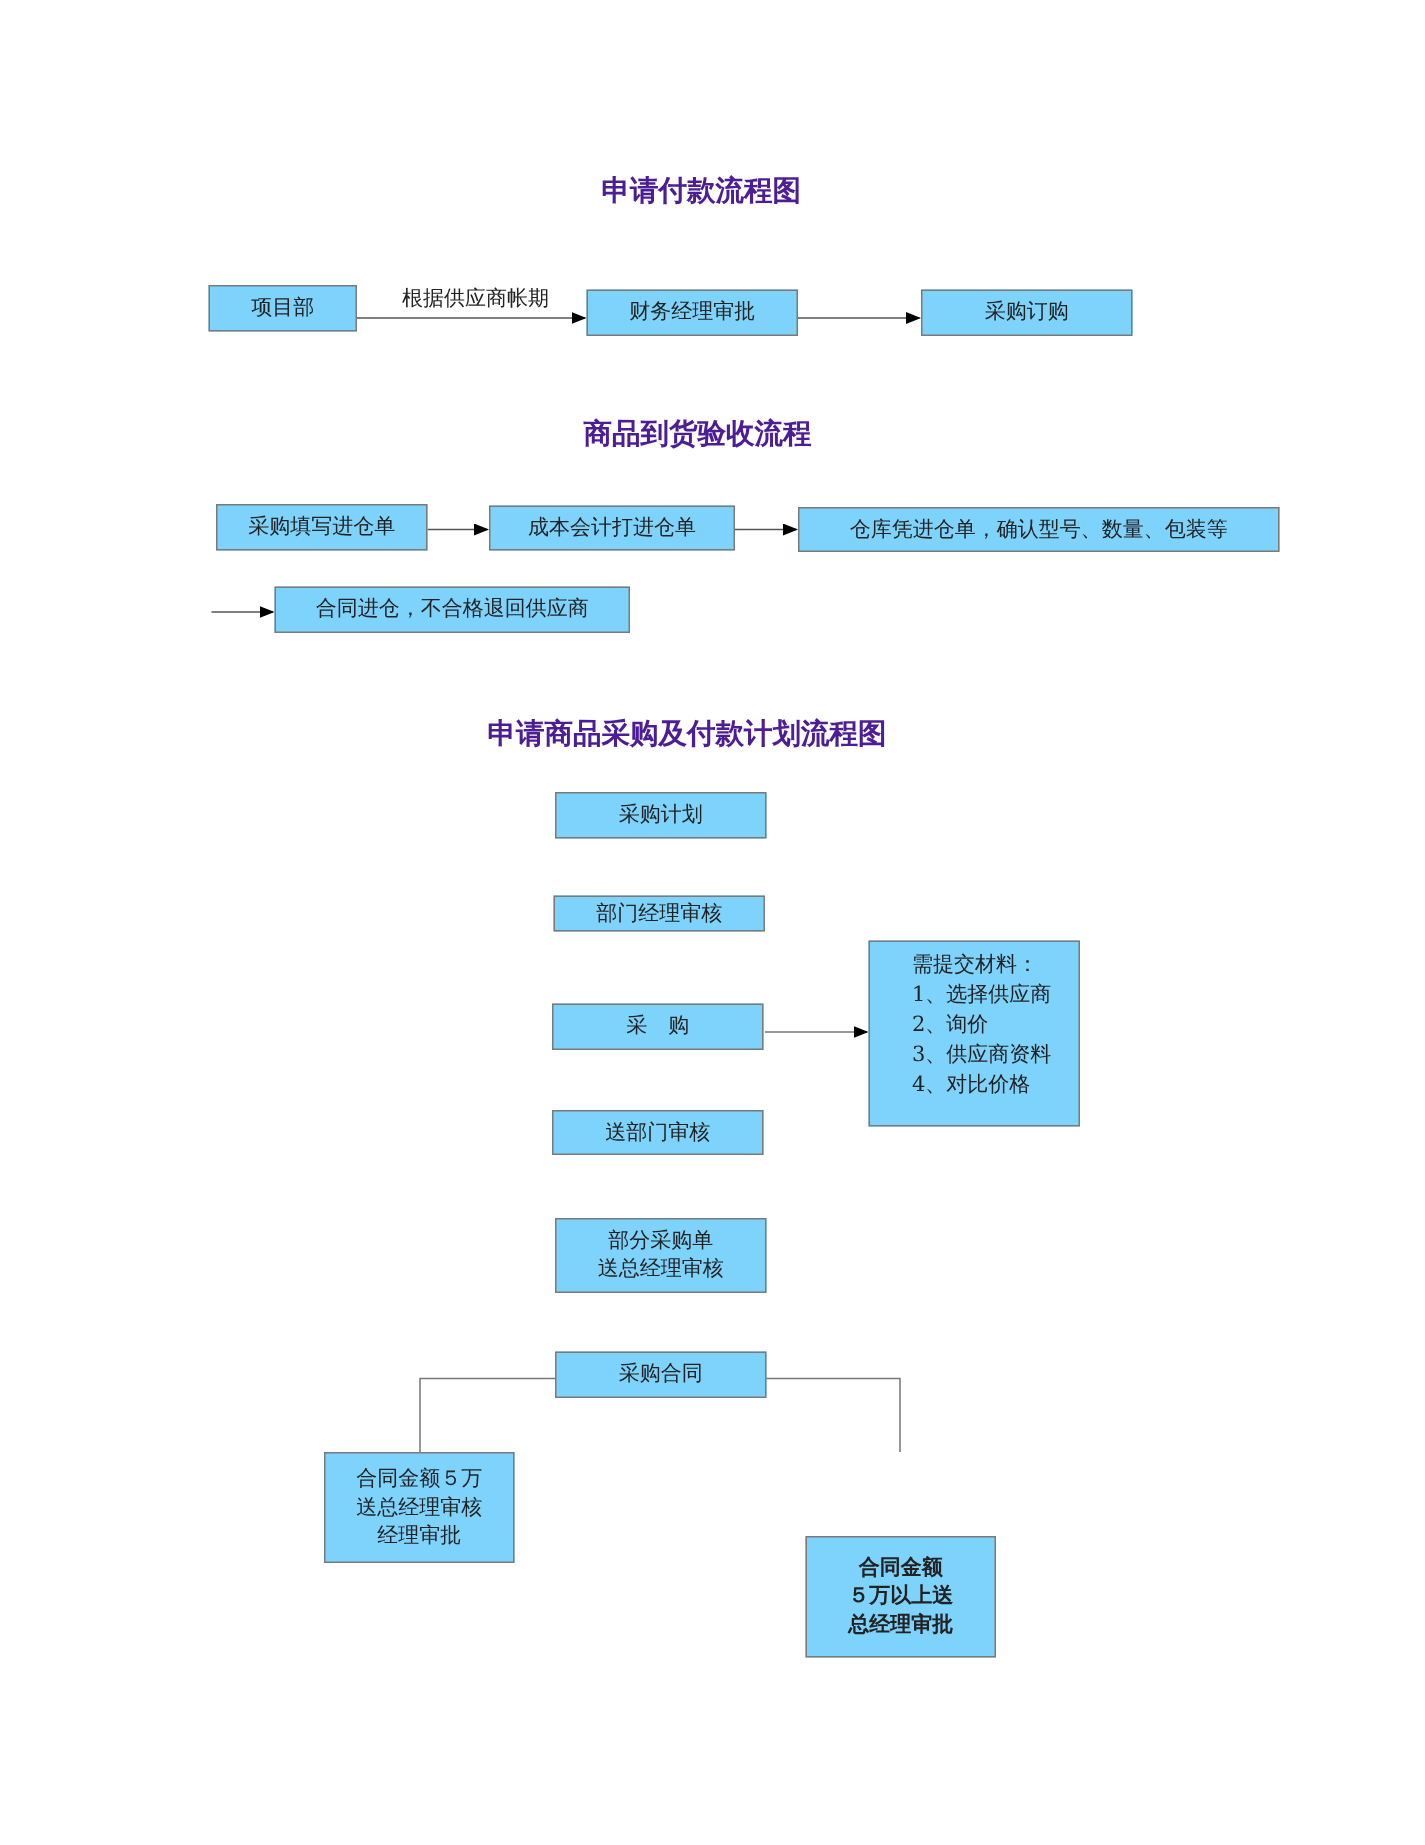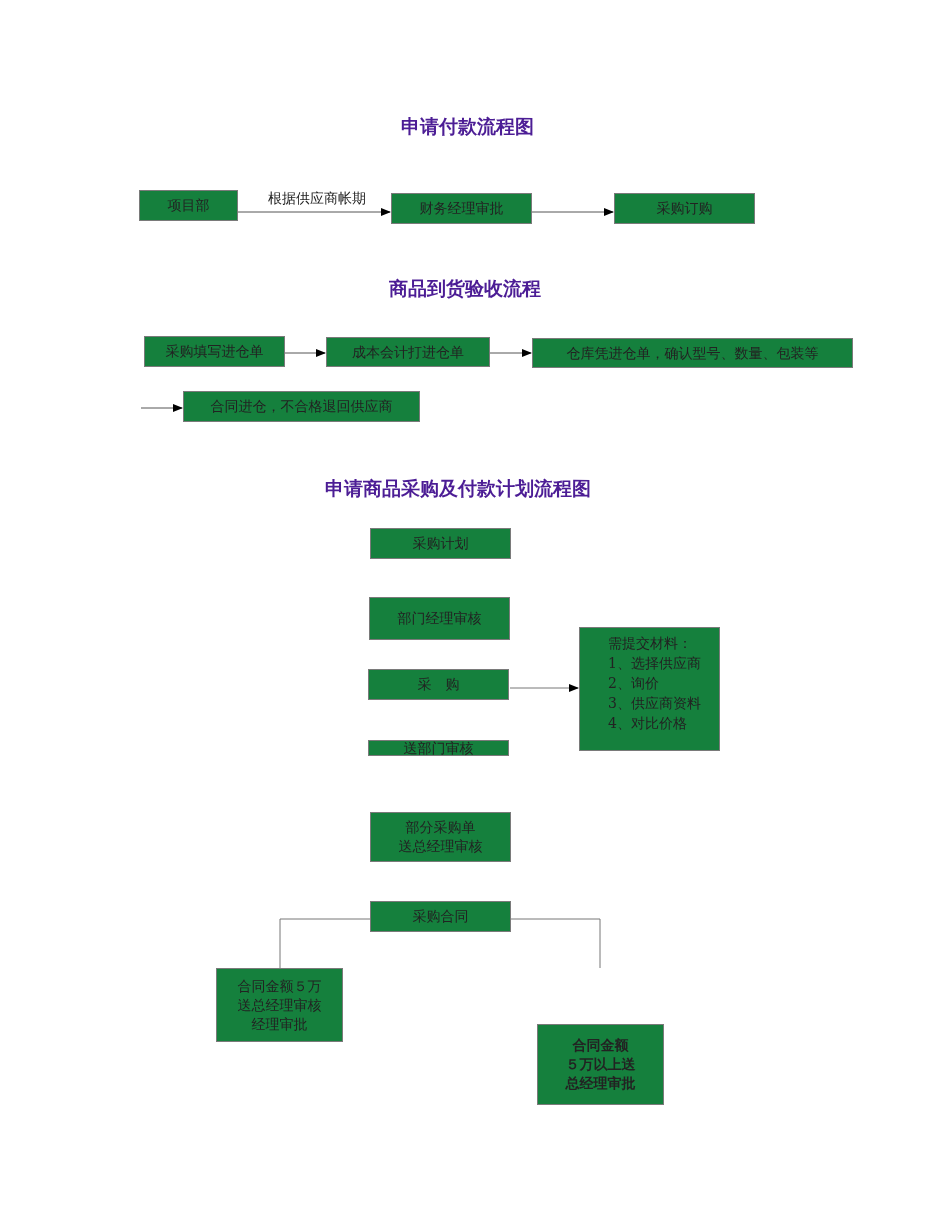--- a/index.html
+++ b/index.html
@@ -1,20 +1,20 @@
 <!DOCTYPE html>
 <html><head>
 <meta charset="utf-8">
 <style>
   html, body { margin:0; padding:0; background:#ffffff; }
   body { width:950px; height:1230px; position:relative; overflow:hidden;
          font-family: "DejaVu Serif", "Liberation Serif", serif; color:#111; }
   .title { position:absolute; font-family:"DejaVu Sans","Liberation Sans",sans-serif;
            font-weight:bold; font-size:19px; color:#4c1d95; white-space:nowrap; }
-  .box { position:absolute; box-sizing:border-box; border:1px solid #7a7a7a; background:#15803d;
+  .box { position:absolute; box-sizing:border-box; border:1px solid #7a7a7a; background:#7dd3fc;
          font-size:14px; line-height:19px; color:#222; text-align:center;
          display:flex; align-items:center; justify-content:center; white-space:nowrap; }
   .box.multi { flex-direction:column; }
   .box.left { justify-content:flex-start; align-items:flex-start; text-align:left; flex-direction:column; padding:5px 0 0 11px; }
   .label { position:absolute; font-size:14px; color:#222; white-space:nowrap;margin-left:12px; }
   svg.lines { position:absolute; left:0; top:0; width:950px; height:1230px; pointer-events:none; }
 </style>
 </head>
 <body>
 
@@ -47,23 +47,23 @@
 <div class="title" style="left:389px; top:276px;">商品到货验收流程</div>
 
 <div class="box" style="left:144px; top:336px; width:141px; height:31px;">采购填写进仓单</div>
 <div class="box" style="left:326px; top:337px; width:164px; height:30px;">成本会计打进仓单</div>
 <div class="box" style="left:532px; top:338px; width:321px; height:30px;">仓库凭进仓单，确认型号、数量、包装等</div>
 <div class="box" style="left:183px; top:391px; width:237px; height:31px;">合同进仓，不合格退回供应商</div>
 
 <div class="title" style="left:325px; top:476px;">申请商品采购及付款计划流程图</div>
 
 <div class="box" style="left:370px; top:528px; width:141px; height:31px;">采购计划</div>
-<div class="box" style="left:369px; top:597px; width:141px; height:43px;">部门经理审核</div>
+<div class="box" style="left:369px; top:597px; width:141px; height:24px;">部门经理审核</div>
 <div class="box" style="left:368px; top:669px; width:141px; height:31px;">采　购</div>
-<div class="box" style="left:368px; top:740px; width:141px; height:16px;">送部门审核</div>
+<div class="box" style="left:368px; top:740px; width:141px; height:30px;">送部门审核</div>
 
 <div class="box multi" style="left:370px; top:812px; width:141px; height:50px;">
   <span>部分采购单</span>
   <span>送总经理审核</span>
 </div>
 
 <div class="box" style="left:370px; top:901px; width:141px; height:31px;">采购合同</div>
 
 <div class="box multi" style="left:216px; top:968px; width:127px; height:74px;">
   <span>合同金额５万</span>

